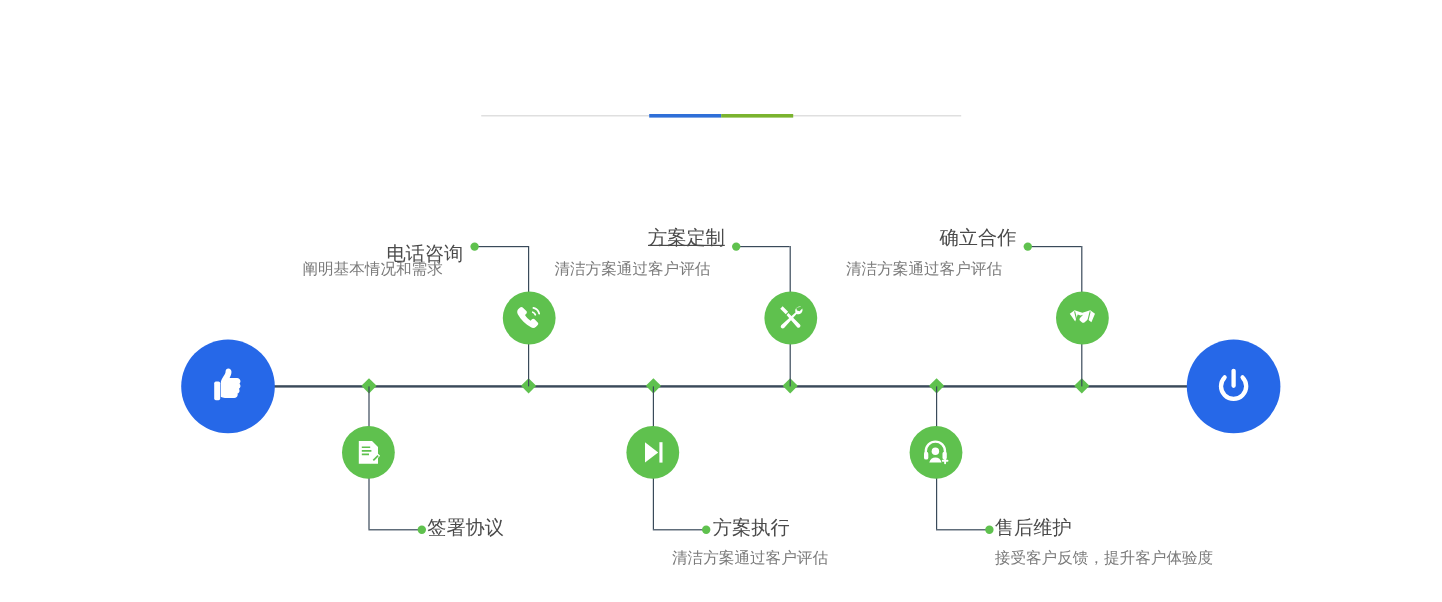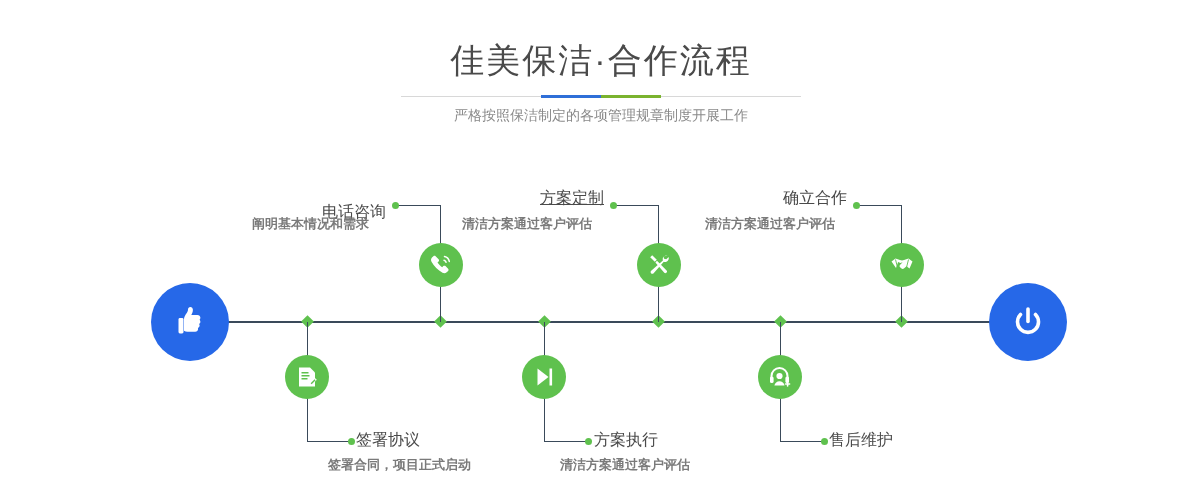--- a/index.html
+++ b/index.html
@@ -133,33 +133,30 @@
     position: absolute;
     font-size: 16px;
     color: #4a4a4a;
     white-space: nowrap;
   }
   .lbl-desc {
     position: absolute;
     font-size: 13px;
     color: #7a7a7a;
     white-space: nowrap;
-    font-weight: bold;
   }
 </style>
 </head>
 <body>
 
 <div id="stage">
 
-  <div class="title">佳美保洁·合作流程</div>
   <div class="rule"></div>
   <div class="rule-accent-blue"></div>
   <div class="rule-accent-green"></div>
-  <div class="subtitle">严格按照保洁制定的各项管理规章制度开展工作</div>
 
   <div class="axis"></div>
 
   <div class="endcap left">
     <span>
       <svg width="40" height="40" viewBox="0 0 40 40">
         <path fill="#ffffff" d="M14 17c0-2 1-3 2-5 1.2-1.6 2-3 2-4.6 0-1.3 1-2.4 2.3-2.4 1.5 0 2.6 1.2 2.6 2.8 0 2-0.7 3.6-1.6 5.2h6.2c1.6 0 2.9 1.2 2.9 2.7 0 0.8-0.3 1.5-0.8 2 0.5 0.5 0.8 1.2 0.8 2 0 1-0.5 1.8-1.3 2.3 0.3 0.4 0.5 1 0.5 1.6 0 1.1-0.7 2-1.7 2.4 0.1 0.3 0.2 0.6 0.2 1 0 1.5-1.3 2.7-2.9 2.7h-7.8c-1.3 0-2.4-0.4-3.4-1V17z"></path>
         <rect x="8.5" y="16" width="5" height="15.5" rx="1.4" fill="#ffffff"></rect>
       </svg>
     </span>
@@ -203,21 +200,20 @@
     <span>
       <svg width="26" height="26" viewBox="0 0 26 26">
         <path fill="#ffffff" d="M5 3.5h11l5 5v14H5z"></path>
         <path fill="#5fc14e" d="M7.5 8h7v1.4h-7zM7.5 11h8v1.4h-8zM7.5 14h6v1.4h-6z"></path>
         <path fill="#ffffff" d="M20.4 13.4l2.4 2.4-5.6 5.6-2.9 0.6 0.6-2.9z"></path>
         <path fill="#5fc14e" d="M20.6 15.2l1 1-4 4-1-1z"></path>
       </svg>
     </span>
   </div>
   <div class="lbl-title" style="left:356px; top:430px;">签署协议</div>
-  <div class="lbl-desc" style="left:328px; top:456px;">签署合同，项目正式启动</div>
 
   <div class="vline" style="left:658px; top:205px; height:117px;"></div>
   <div class="hline" style="left:614px; top:205px; width:44px;"></div>
   <div class="dot" style="left:610px; top:202px;"></div>
   <div class="node" style="left:637px; top:243px;">
     <span>
       <svg width="26" height="26" viewBox="0 0 26 26">
         <path fill="#ffffff" d="M4.2 5.2l2-2 4.6 4.6-2 2z"></path>
         <path fill="#ffffff" d="M9.4 10.4l1.6-1.6 9.6 9.6c0.6 0.6 0.6 1.5 0 2.1l-0.2 0.2c-0.6 0.6-1.5 0.6-2.1 0z"></path>
         <path fill="#ffffff" d="M21.6 3.6c-1.9-0.7-4 0.3-4.7 2.2-0.3 0.9-0.3 1.8 0 2.6L5.2 18.8c-0.7 0.6-0.8 1.7-0.2 2.4 0.6 0.7 1.7 0.8 2.4 0.2l10.4-11.7c0.8 0.3 1.7 0.3 2.6 0 1.9-0.7 2.9-2.8 2.2-4.7l-2.3 2.3-2.2-0.6-0.6-2.2z"></path>
@@ -264,14 +260,15 @@
         <path d="M4.5 14v-2a8 8 0 0 1 16 0v2" fill="none" stroke="#ffffff" stroke-width="2"></path>
         <rect x="3" y="12.5" width="3.6" height="6.5" rx="1.6" fill="#ffffff"></rect>
         <rect x="18.4" y="12.5" width="3.6" height="6.5" rx="1.6" fill="#ffffff"></rect>
         <circle cx="12.5" cy="12" r="3.1" fill="#ffffff"></circle>
         <path fill="#ffffff" d="M7.4 21.5c0.5-2.6 2.6-4.2 5.1-4.2s4.6 1.6 5.1 4.2z"></path>
         <path d="M20.6 18v4M18.6 20h4" stroke="#ffffff" stroke-width="1.6" stroke-linecap="round"></path>
       </svg>
     </span>
   </div>
   <div class="lbl-title" style="left:829px; top:430px;">售后维护</div>
+  <div class="lbl-desc" style="left:829px; top:456px;">接受客户反馈，提升客户体验度</div>
 
 </div>
 
 </body></html>

